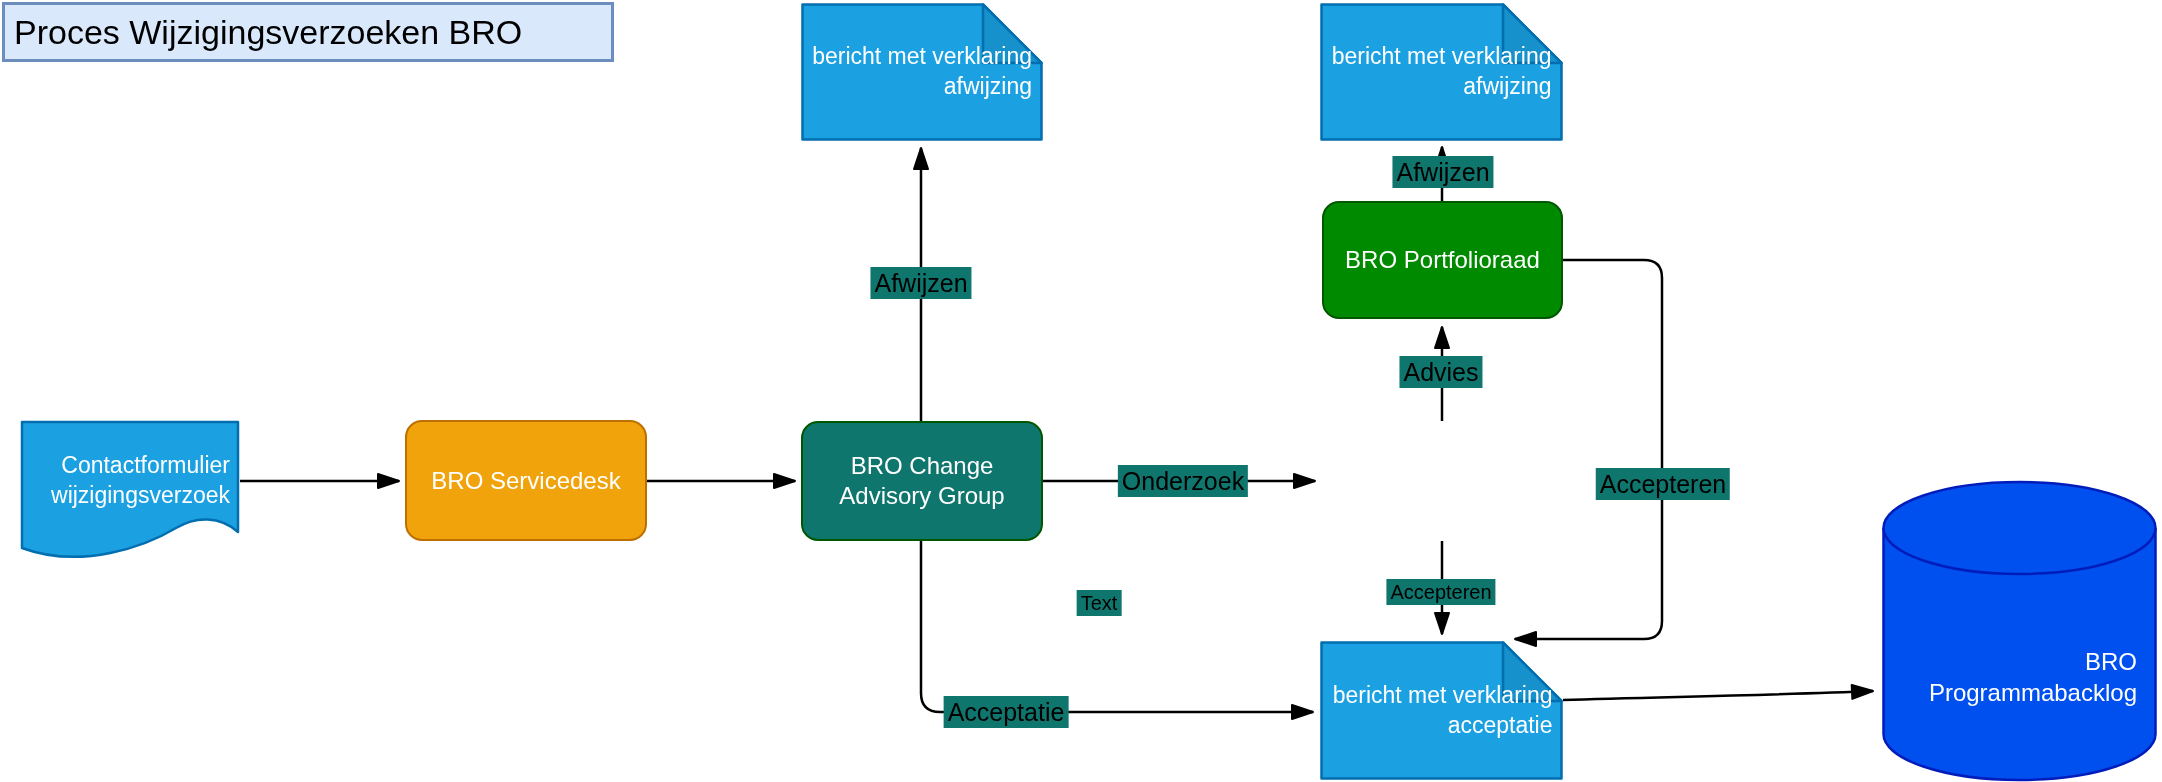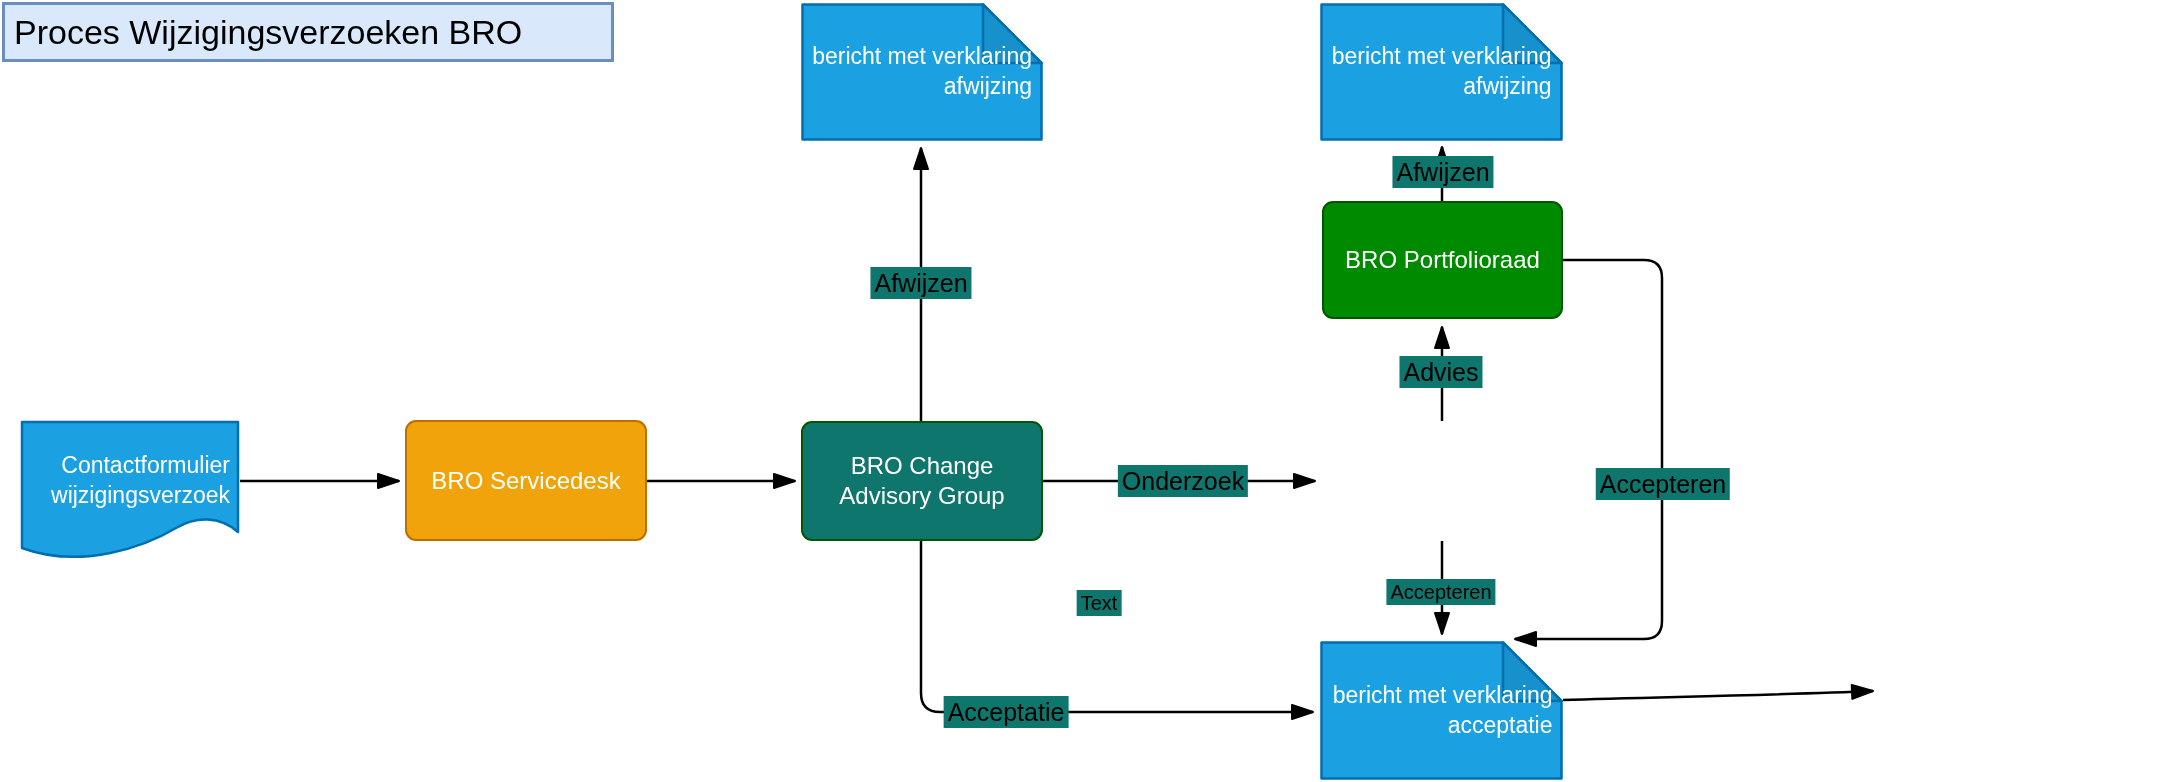--- a/index.html
+++ b/index.html
@@ -11,21 +11,21 @@
   .node{position:absolute;box-sizing:border-box;display:flex;align-items:center;justify-content:center;text-align:center;}
   .node .lbl{position:relative;z-index:2;}
   
   .title-box{
     left:2px;top:2px;width:612px;height:60px;
     background:#dae8fc;border:3px solid #6c8ebf;
     justify-content:flex-start;text-align:left;
     font-size:34px;color:#000;padding-left:9px;
   }
   
-  .rounded{border-radius:11px;color:#ffffff;font-size:24px;line-height:1.25;}
+  .rounded{border-radius:17px;color:#ffffff;font-size:24px;line-height:1.25;}
   .amber{left:405px;top:420px;width:242px;height:121px;background:#f0a30a;border:2.5px solid #bd7000;}
   .green1{left:801px;top:421px;width:242px;height:120px;background:#0f766e;border:2.5px solid #005700;}
   .green2{left:1322px;top:201px;width:241px;height:118px;background:#008a00;border:2.5px solid #005700;}
   
   .shape{position:absolute;}
   .shape .overlay{
     position:absolute;left:0;top:0;width:100%;height:100%;
     display:flex;align-items:center;justify-content:center;text-align:right;
     color:#ffffff;font-size:23px;line-height:1.3;
   }
@@ -122,20 +122,29 @@
   <div class="shape" style="left:1320px;top:641px;width:243px;height:139px;">
     <svg width="243" height="139" viewBox="0 0 243 139">
       <path d="M1.5,1.5 H183 L241.5,60 V137.5 H1.5 Z" fill="#1ba1e2" stroke="#006eaf" stroke-width="2.5" stroke-linejoin="round"></path>
       <path d="M183,1.5 V60 H241.5 Z" fill="#1691cb" stroke="#006eaf" stroke-width="2.5" stroke-linejoin="round"></path>
     </svg>
     <div class="overlay">
       <span class="lbl" style="width:222px;">bericht met verklaring acceptatie</span>
     </div>
   </div>
 
+  <div class="shape" style="left:1881px;top:480px;width:277px;height:302px;">
+    <svg width="277" height="302" viewBox="0 0 277 302">
+      <path d="M2.5,48 A136,46 0 0 1 274.5,48 L274.5,254 A136,46 0 0 1 2.5,254 Z" fill="#0050ef" stroke="#001dbc" stroke-width="2.5"></path>
+      <path d="M2.5,48 A136,46 0 0 0 274.5,48" fill="none" stroke="#001dbc" stroke-width="2.5"></path>
+    </svg>
+    <div class="overlay" style="padding-top:46px;font-size:24px;">
+      <span class="lbl" style="width:235px;">BRO Programmabacklog</span>
+    </div>
+  </div>
 
   <div class="edge-label" style="left:921px;top:283px;">Afwijzen</div>
   <div class="edge-label" style="left:1443px;top:172px;">Afwijzen</div>
   <div class="edge-label" style="left:1441px;top:372px;">Advies</div>
   <div class="edge-label" style="left:1183px;top:481px;">Onderzoek</div>
   <div class="edge-label" style="left:1663px;top:484px;">Accepteren</div>
   <div class="edge-label small" style="left:1441px;top:592px;">Accepteren</div>
   <div class="edge-label" style="left:1006px;top:712px;">Acceptatie</div>
   <div class="edge-label plain" style="left:1099px;top:603px;">Text</div>
 

